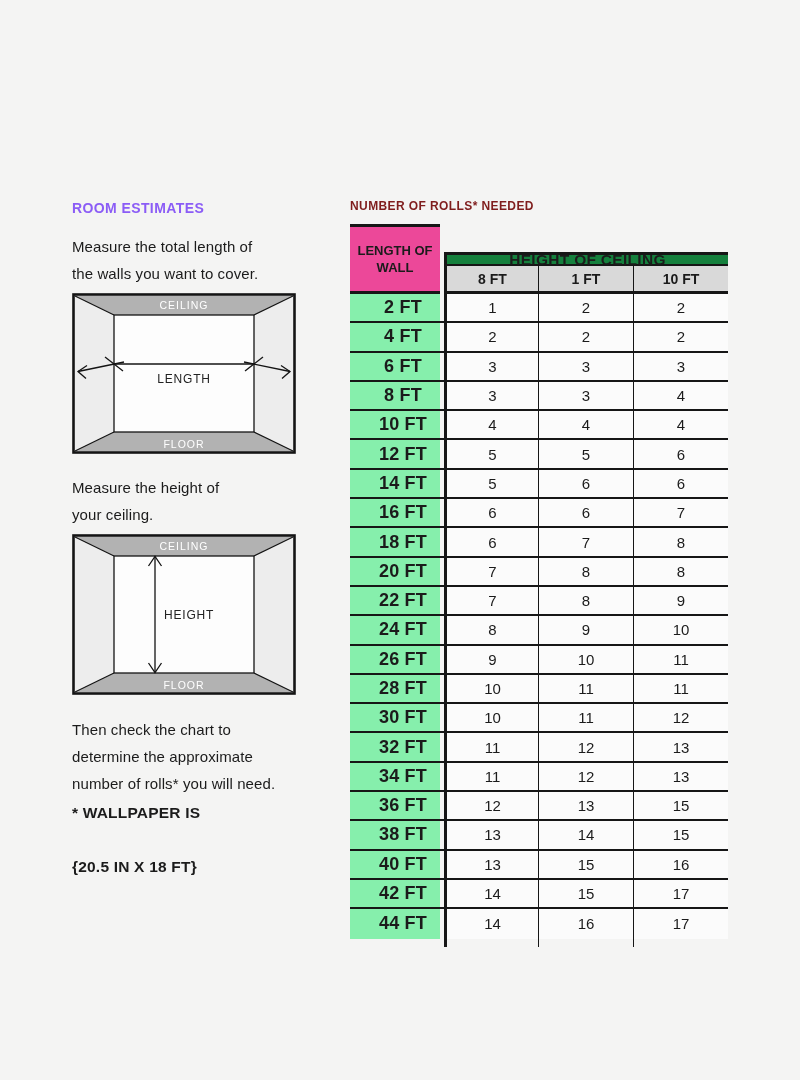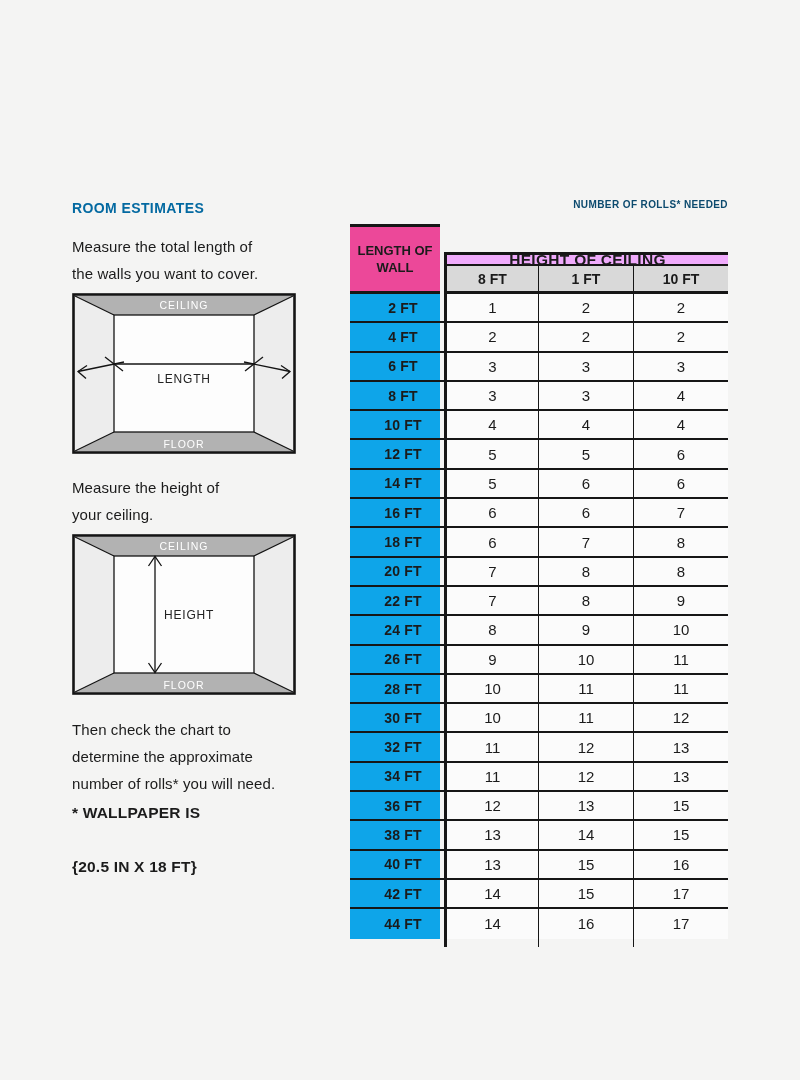--- a/index.html
+++ b/index.html
@@ -8,69 +8,69 @@
     background:#f4f4f3;
     font-family:"Liberation Sans","DejaVu Sans",sans-serif;
     color:#1b1b1b;
     position:relative;
     overflow:hidden;
   }
   .abs { position:absolute; }
 
   
   .teal-heading {
-    color:#0369a1; font-size:14px; font-weight:bold; letter-spacing:.4px;
+    color:#8b5cf6; font-size:14px; font-weight:bold; letter-spacing:.4px;
   }
   .para {
     font-size:15px; line-height:27px; white-space:pre-line; letter-spacing:.1px;
   }
   .note {
     font-size:15.5px; font-weight:bold; line-height:22px; letter-spacing:.2px;
   }
   .note .indent { padding-left:11px; }
 
   .room-svg { display:block; }
 
   
   .tbl-title {
-    left:350px; top:199px; width:378px; text-align:right;
-    color:#0c4a6e; font-size:10px; font-weight:bold; letter-spacing:.4px;
+    left:350px; top:199px; width:378px; text-align:left;
+    color:#7f1d1d; font-size:12px; font-weight:bold; letter-spacing:.4px;
   }
   .tbl {
     left:350px; top:224px;
     display:grid;
     grid-template-columns:90px 4px 94px 95px 95px;
     grid-template-rows:42px 28px repeat(22,29.3px) 8px;
   }
   .cell { display:flex; align-items:center; justify-content:center; }
   .rowhead {
     grid-row:1/3; grid-column:1;
     background:#ec4899;
     border-top:3px solid #161616; border-bottom:3px solid #161616;
     font-weight:bold; font-size:13px; line-height:17.5px; text-align:center;
   }
   .gaphead { grid-row:1/3; grid-column:2; }
   .colgroup {
     grid-row:1; grid-column:3/6;
-    background:#f0abfc;
+    background:#15803d;
     border-top:3px solid #161616; border-left:3px solid #161616;
     border-bottom:2px solid #161616;
     font-weight:bold; font-size:15.5px; letter-spacing:.3px;margin-top:28px;
   }
   .subhead {
     grid-row:2; background:#d9d9d9;
     border-bottom:3px solid #161616;
     font-weight:bold; font-size:14px;
   }
   .sc1 { grid-column:3; border-left:3px solid #161616; }
   .sc2 { grid-column:4; border-left:1.4px solid #161616; }
   .sc3 { grid-column:5; border-left:1.4px solid #161616; }
 
   .rlabel {
-    background:#0ea5e9; font-weight:bold; font-size:14px; letter-spacing:.2px;
+    background:#86efac; font-weight:bold; font-size:18px; letter-spacing:.2px;
     border-bottom:2px solid #161616;
     padding-left:16px;
   }
   .gapc  { border-bottom:2px solid #161616; }
   .val   {
     background:#fbfbfb; font-size:15px;
     border-bottom:2px solid #161616;
   }
   .thick-l { border-left:3px solid #161616; }
   .thin-l  { border-left:1.4px solid #161616; }

